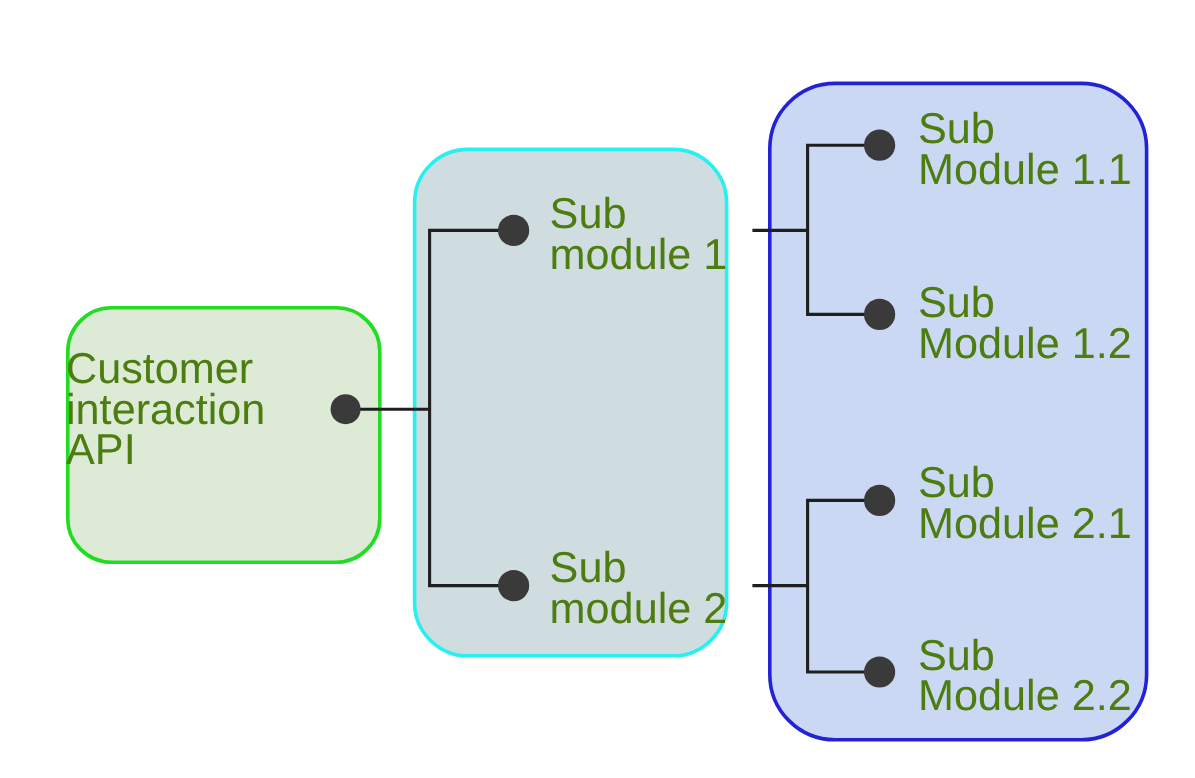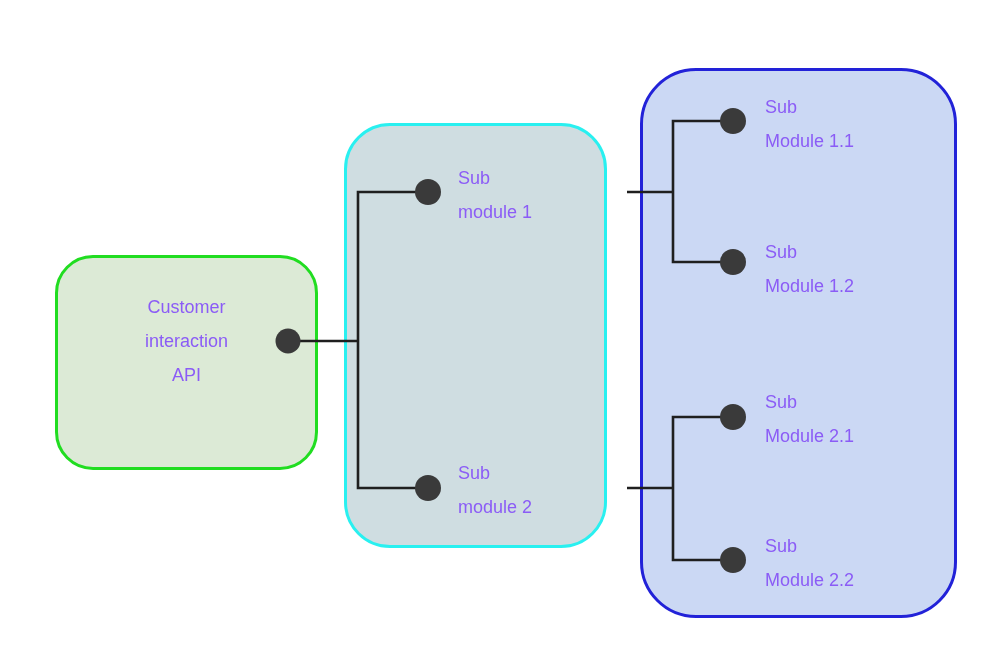--- a/index.html
+++ b/index.html
@@ -29,28 +29,28 @@
     border-radius: 46px;
   }
   .l2-box {
     left: 640px; top: 68px; width: 317px; height: 550px;
     background: #cbd8f4;
     border: 3px solid #2222d8;
     border-radius: 56px;
   }
   .label {
     position: absolute;
-    font-size: 18px;
+    font-size: 36px;
     line-height: 34px;
     white-space: pre-line;
-    color: #8b5cf6;
+    color: #4d7c0f;
   }
   .root-label {
     left: 55px; top: 290px; width: 263px;
-    text-align: center;
+    text-align: left;
   }
   .leaf-label { text-align: left; }
   .lbl-l1-1 { left: 458px; top: 161px; }
   .lbl-l1-2 { left: 458px; top: 456px; }
   .lbl-l2-1 { left: 765px; top: 90px;  }
   .lbl-l2-2 { left: 765px; top: 235px; }
   .lbl-l2-3 { left: 765px; top: 385px; }
   .lbl-l2-4 { left: 765px; top: 529px; }
   svg.connectors {
     position: absolute;

